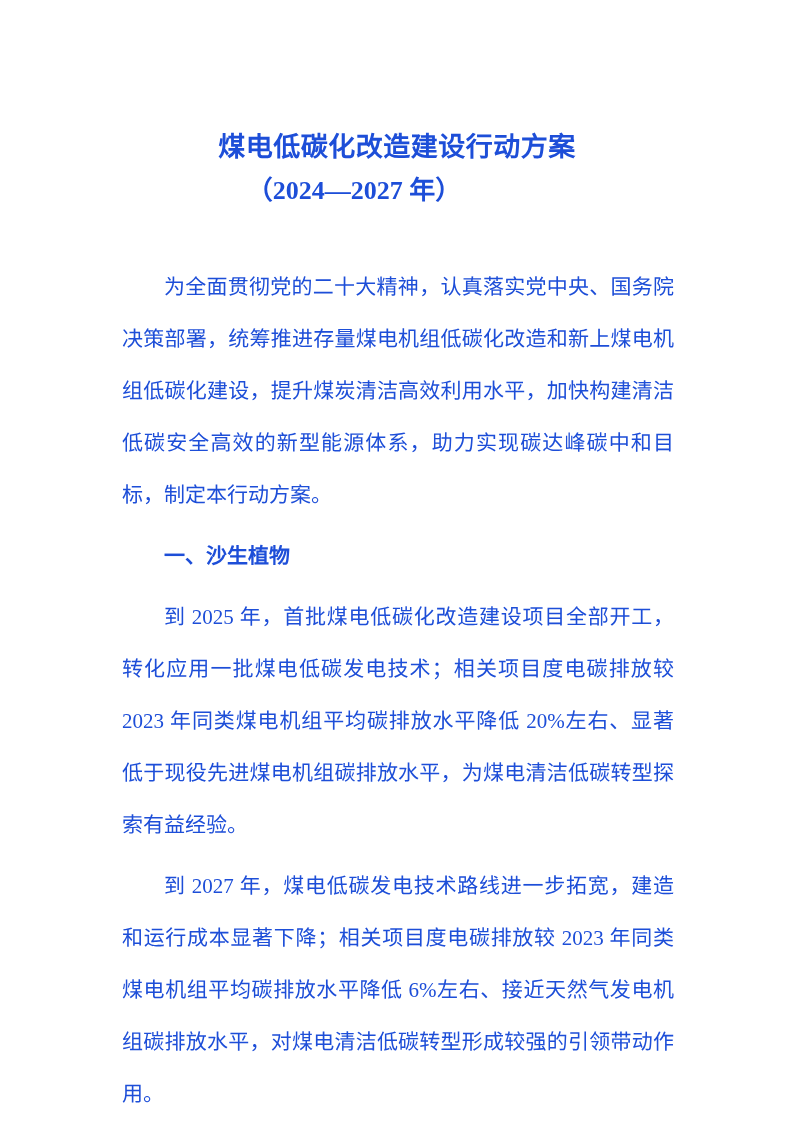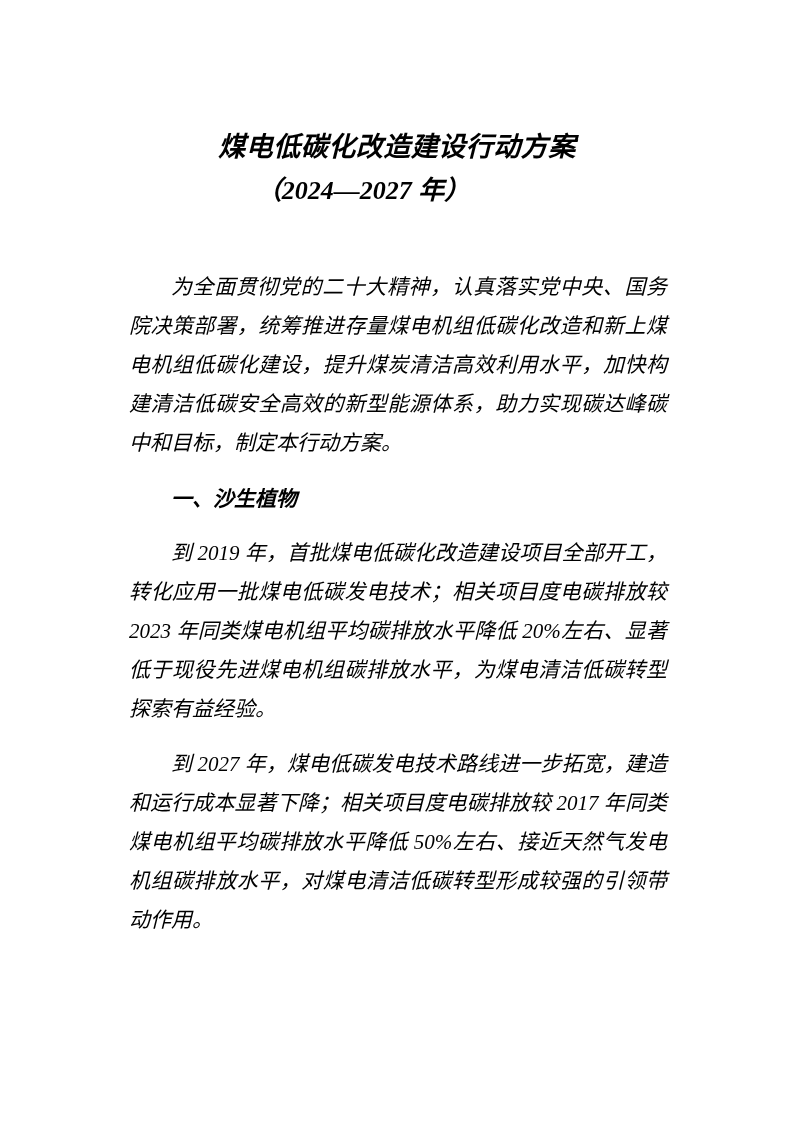--- a/index.html
+++ b/index.html
@@ -5,24 +5,23 @@
   html, body {
     margin: 0;
     padding: 0;
     background: #ffffff;
   }
   .page {
     position: relative;
     width: 794px;
     height: 1123px;
     background: #ffffff;
-    color: #000000;
+    color: #1d4ed8;
     overflow: hidden;
     font-family: "Liberation Serif", "DejaVu Serif", serif;
-    font-style: italic;
   }
   .doc-title {
     position: absolute;
     top: 126px;
     left: 0;
     width: 794px;
     margin: 0;
     text-align: center;
     font-family: "Liberation Serif", "DejaVu Serif", serif;
     font-weight: bold;
@@ -34,39 +33,38 @@
     position: absolute;
     top: 170px;
     left: 0;
     width: 708px;
     margin: 0;
     text-align: center;
     font-family: "Liberation Serif", "DejaVu Serif", serif;
     font-weight: bold;
     font-size: 26px;
     line-height: 42px;
-    padding-left: 9px;
   }
   .doc-body {
     position: absolute;
     top: 252px;
     left: 113px;
     width: 570px;
     font-size: 21px;
     line-height: 39px;
     text-align: justify;
     text-justify: inter-character;
   }
   .doc-body p,
   .doc-body h2 {
-    margin: 16px;
+    margin: 9px;
     padding: 0;
     text-indent: 2em;
     font-size: 21px;
-    line-height: 39px;
+    line-height: 52px;
   }
   .doc-body h2 {
     font-family: "Liberation Sans", "DejaVu Sans", sans-serif;
     font-weight: bold;
     text-align: left;
   }
   .lead-bold {
     font-weight: bold;
   }
 </style>
@@ -78,20 +76,20 @@
   <h1 class="doc-title">煤电低碳化改造建设行动方案</h1>
 
   <div class="doc-subtitle">（2024—2027 年）</div>
 
   <div class="doc-body">
 
     <p>为全面贯彻党的二十大精神，认真落实党中央、国务院决策部署，统筹推进存量煤电机组低碳化改造和新上煤电机组低碳化建设，提升煤炭清洁高效利用水平，加快构建清洁低碳安全高效的新型能源体系，助力实现碳达峰碳中和目标，制定本行动方案。</p>
 
     <h2>一、沙生植物</h2>
 
-    <p>到 2019 年，首批煤电低碳化改造建设项目全部开工，转化应用一批煤电低碳发电技术；相关项目度电碳排放较 2023 年同类煤电机组平均碳排放水平降低 20%左右、显著低于现役先进煤电机组碳排放水平，为煤电清洁低碳转型探索有益经验。</p>
+    <p>到 2025 年，首批煤电低碳化改造建设项目全部开工，转化应用一批煤电低碳发电技术；相关项目度电碳排放较 2023 年同类煤电机组平均碳排放水平降低 20%左右、显著低于现役先进煤电机组碳排放水平，为煤电清洁低碳转型探索有益经验。</p>
 
-    <p>到 2027 年，煤电低碳发电技术路线进一步拓宽，建造和运行成本显著下降；相关项目度电碳排放较 2017 年同类煤电机组平均碳排放水平降低 50%左右、接近天然气发电机组碳排放水平，对煤电清洁低碳转型形成较强的引领带动作用。</p>
+    <p>到 2027 年，煤电低碳发电技术路线进一步拓宽，建造和运行成本显著下降；相关项目度电碳排放较 2023 年同类煤电机组平均碳排放水平降低 6%左右、接近天然气发电机组碳排放水平，对煤电清洁低碳转型形成较强的引领带动作用。</p>
 
 
 
   </div>
 </div>
 
 </body></html>

